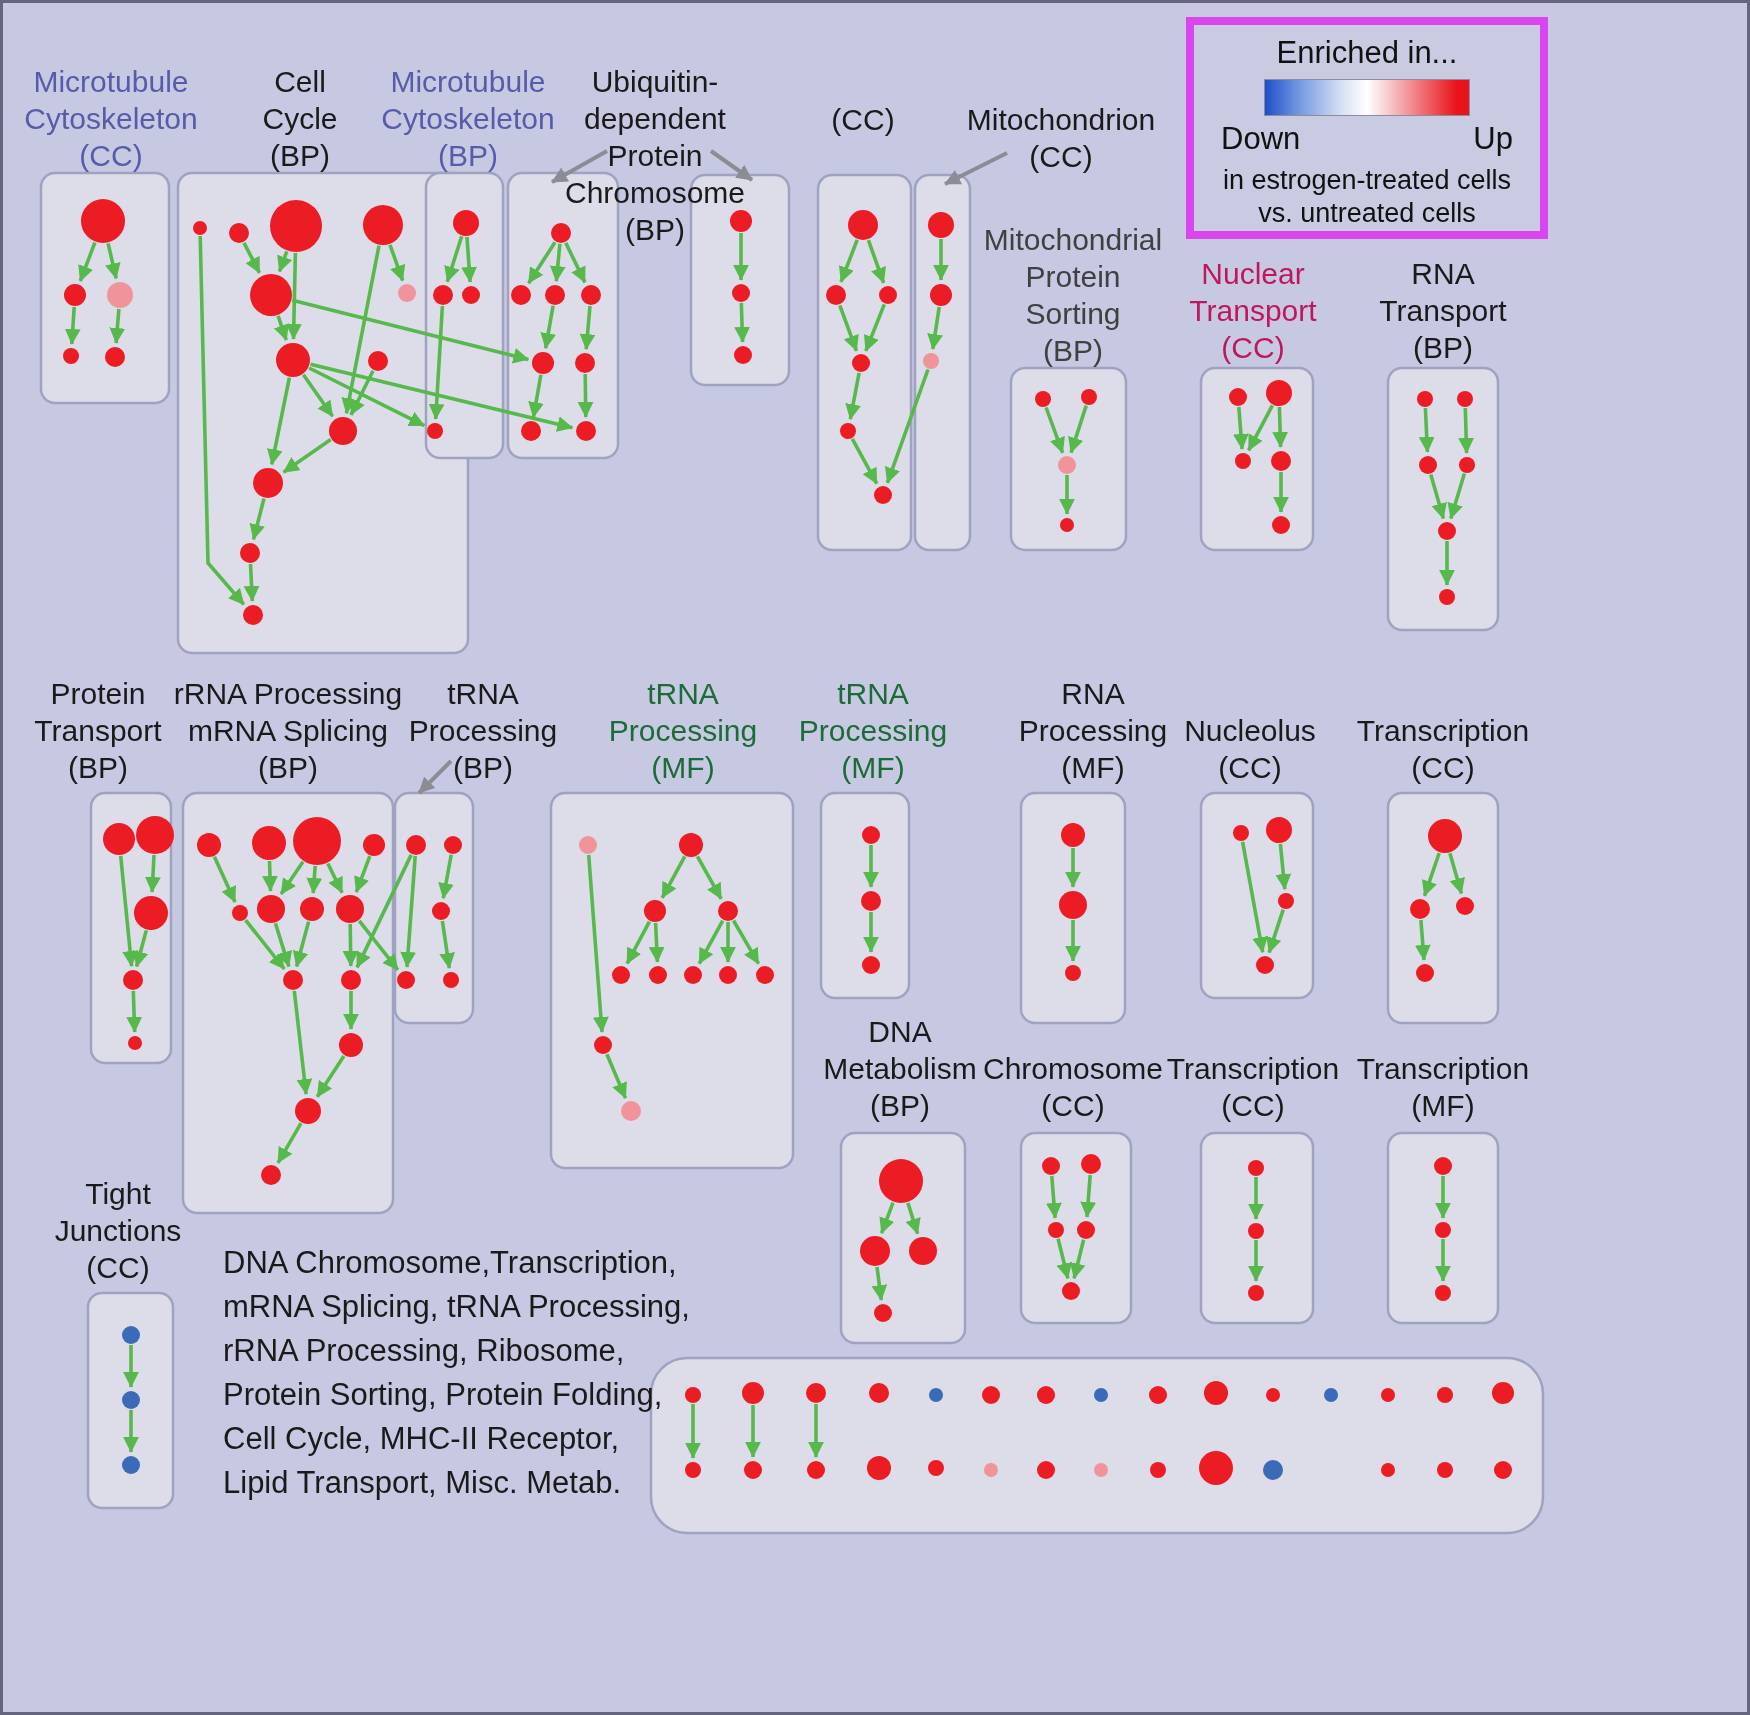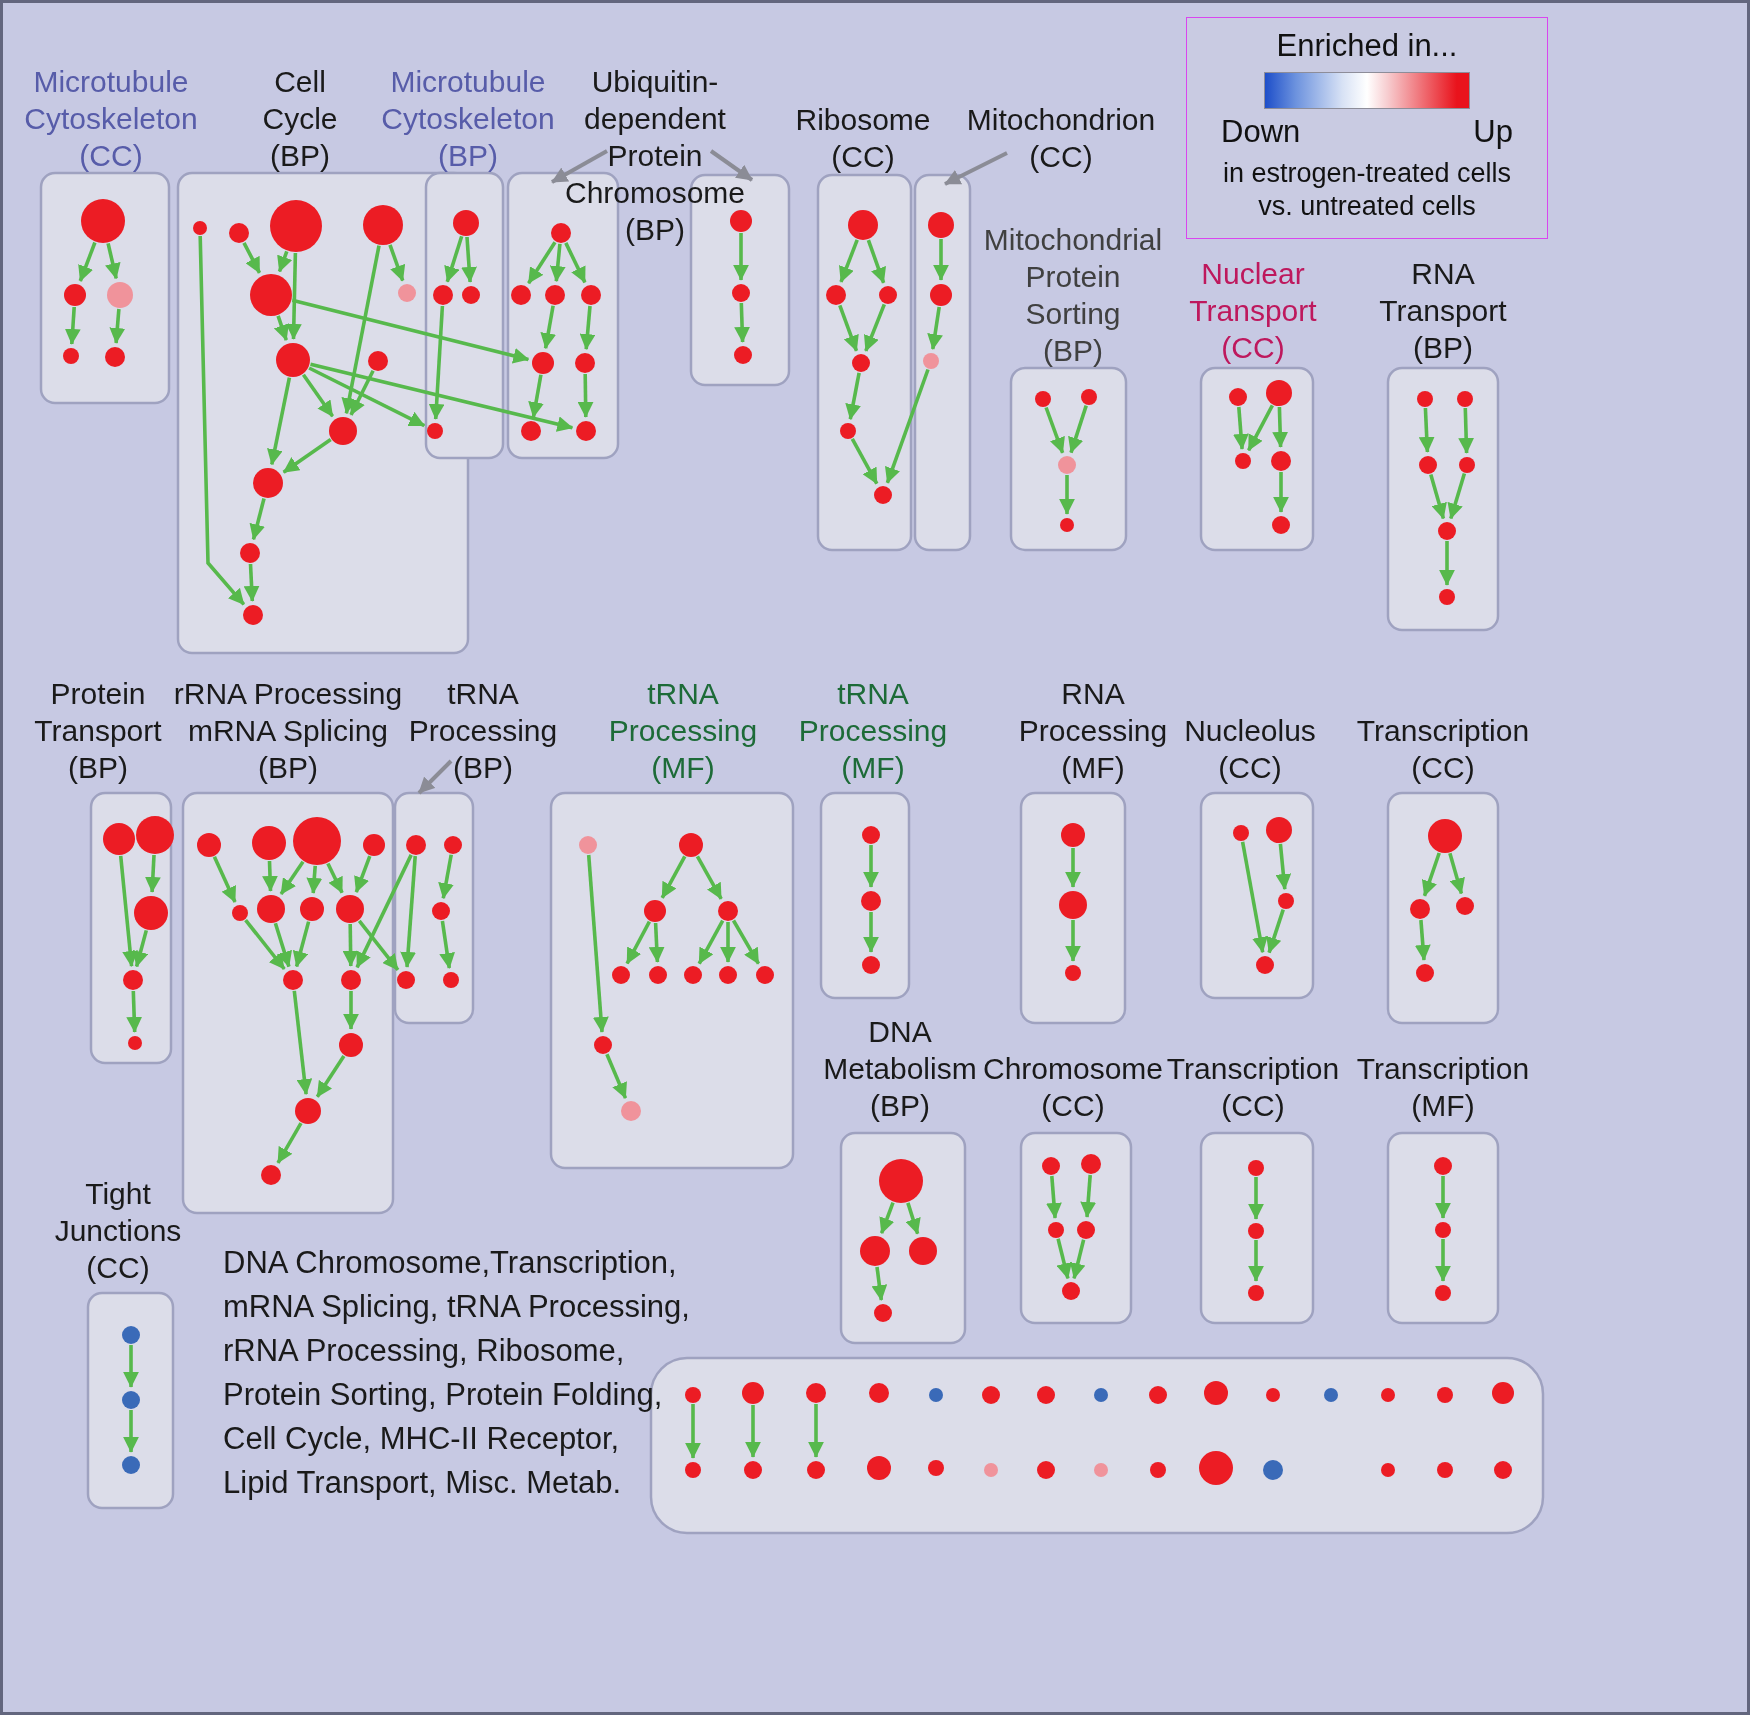--- a/index.html
+++ b/index.html
@@ -4,21 +4,21 @@
 <style>
   *{margin:0;padding:0;box-sizing:border-box;}
   html,body{background:#aeb0cc;}
   body{font-family:"Liberation Sans",sans-serif;}
   #figure{position:relative;width:1750px;height:1715px;background:#c7c9e3;border:3px solid #63667e;overflow:hidden;}
   #diagram-svg{position:absolute;left:0;top:0;}
   #labels{position:absolute;left:0;top:0;width:100%;height:100%;pointer-events:none;}
   .cluster-label{position:absolute;font-size:30px;line-height:37px;text-align:center;}
   .cluster-label.left{text-align:left;}
   [data-name="cluster-label-misc-list"]{font-size:31px;line-height:44px;}
-  .legend{position:absolute;left:1183px;top:14px;width:362px;height:222px;border:1px solid #d946ef;background:#c9cbe2;text-align:center;color:#111;}
+  .legend{position:absolute;left:1183px;top:14px;width:362px;height:222px;border:8px solid #d946ef;background:#c9cbe2;text-align:center;color:#111;}
   .legend-title{font-size:31px;margin-top:10px;}
   .legend-bar{width:206px;height:37px;margin:8px auto 5px;border:1px solid #8d8d99;}
   .legend-row{display:flex;justify-content:space-between;width:292px;margin:0 auto;font-size:31px;}
   .legend-sub{font-size:27px;line-height:33px;}
   .legend-sub.first{margin-top:7px;}
 </style>
 </head>
 <body>
 
 <div id="figure" data-name="go-enrichment-network-figure" style="background: rgb(199, 201, 227);">
@@ -348,21 +348,20 @@
         <div>(BP)</div>
       </div>
       <div class="cluster-label" data-name="cluster-label-ubiquitin-bp" style="top: 60px; left: 402px; width: 500px; color: rgb(26, 26, 26);">
         <div>Ubiquitin-</div>
         <div>dependent</div>
         <div>Protein</div>
         <div>Chromosome</div>
         <div>(BP)</div>
       </div>
       <div class="cluster-label" data-name="cluster-label-ribosome-cc" style="top: 98px; left: 610px; width: 500px; color: rgb(26, 26, 26);">
-        <div>Ribosome</div>
         <div>(CC)</div>
       </div>
       <div class="cluster-label" data-name="cluster-label-mitochondrion-cc" style="top: 98px; left: 808px; width: 500px; color: rgb(26, 26, 26);">
         <div>Mitochondrion</div>
         <div>(CC)</div>
       </div>
       <div class="cluster-label" data-name="cluster-label-mitochondrial-protein-sorting-bp" style="top: 218px; left: 820px; width: 500px; color: #404040;">
         <div>Mitochondrial</div>
         <div>Protein</div>
         <div>Sorting</div>

